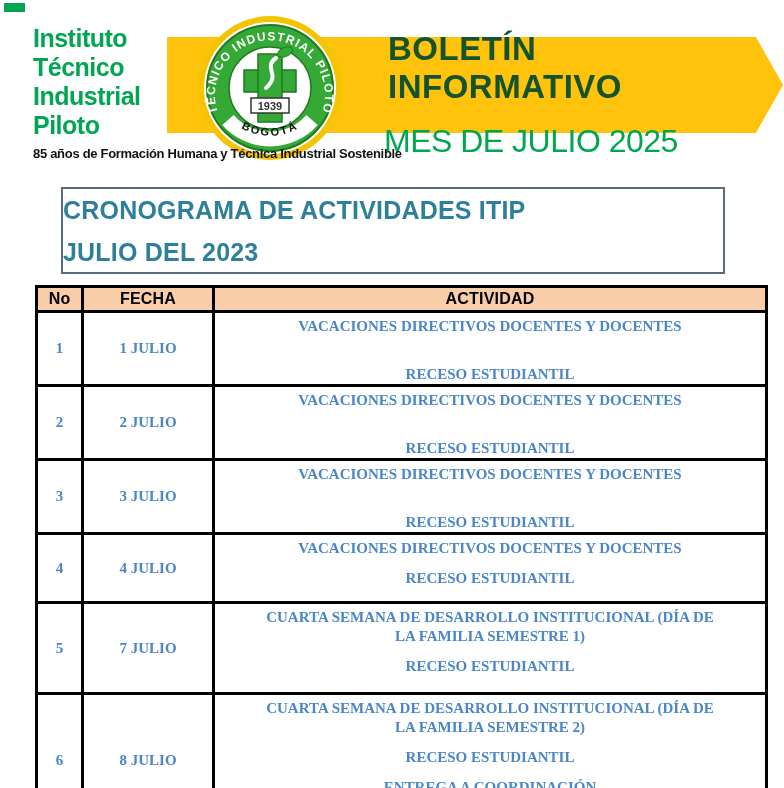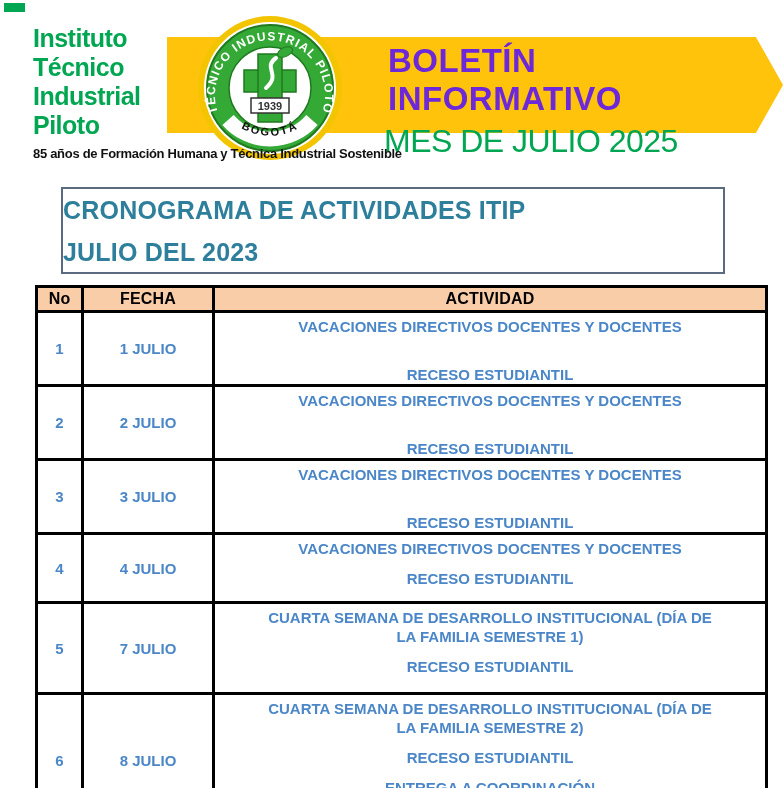--- a/index.html
+++ b/index.html
@@ -20,22 +20,22 @@
     color: #00A651; font-size: 25px; font-weight: 800;
     line-height: 29px; letter-spacing: -0.5px; white-space: pre-line;
   }
   .banner {
     position: absolute; left: 167px; top: 37px;
     width: 616px; height: 96px;
     background: #FFC30B;
     clip-path: polygon(0 0, 95.6% 0, 100% 50%, 95.6% 100%, 0 100%);
   }
   .bulletin-title {
-    position: absolute; left: 388px; top: 42px;
-    color: #6d28d9; font-size: 33px; font-weight: 900;
+    position: absolute; left: 388px; top: 30px;
+    color: #14532d; font-size: 33px; font-weight: 900;
     line-height: 38px; letter-spacing: 0.5px; white-space: pre-line;
   }
   .month-title {
     position: absolute; left: 384px; top: 123px;
     color: #00A651; font-size: 32px; font-weight: 400;
     letter-spacing: -0.5px; white-space: nowrap;
   }
   .tagline {
     position: absolute; left: 33px; top: 146px;
     color: #111111; font-size: 13px; font-weight: 800;
@@ -71,20 +71,21 @@
     margin-top: 28px;
   }
   .sched-table th {
     background: #FACDA9; color: #000000;
     font-size: 16px; font-weight: 800; height: 22px;
     text-align: center; letter-spacing: 0.2px;
   }
   .sched-table td {
     color: #4A86C8; font-weight: 800; font-size: 15px;
     text-align: center;
+    font-family: Liberation Serif, serif;
   }
   td.no-cell, td.fecha-cell { vertical-align: middle; }
   td.act-cell { vertical-align: top; }
   .act-wrap {
     display: flex; flex-direction: column; align-items: center;
     padding-top: 4px; line-height: 19px;
   }
   .aline { width: 100%; }
   .row-1 { height: 72px; } .row-2 { height: 72px; } .row-3 { height: 71px; }
   .row-4 { height: 69px; } .row-5 { height: 91px; } .row-6 { height: 134px; }

